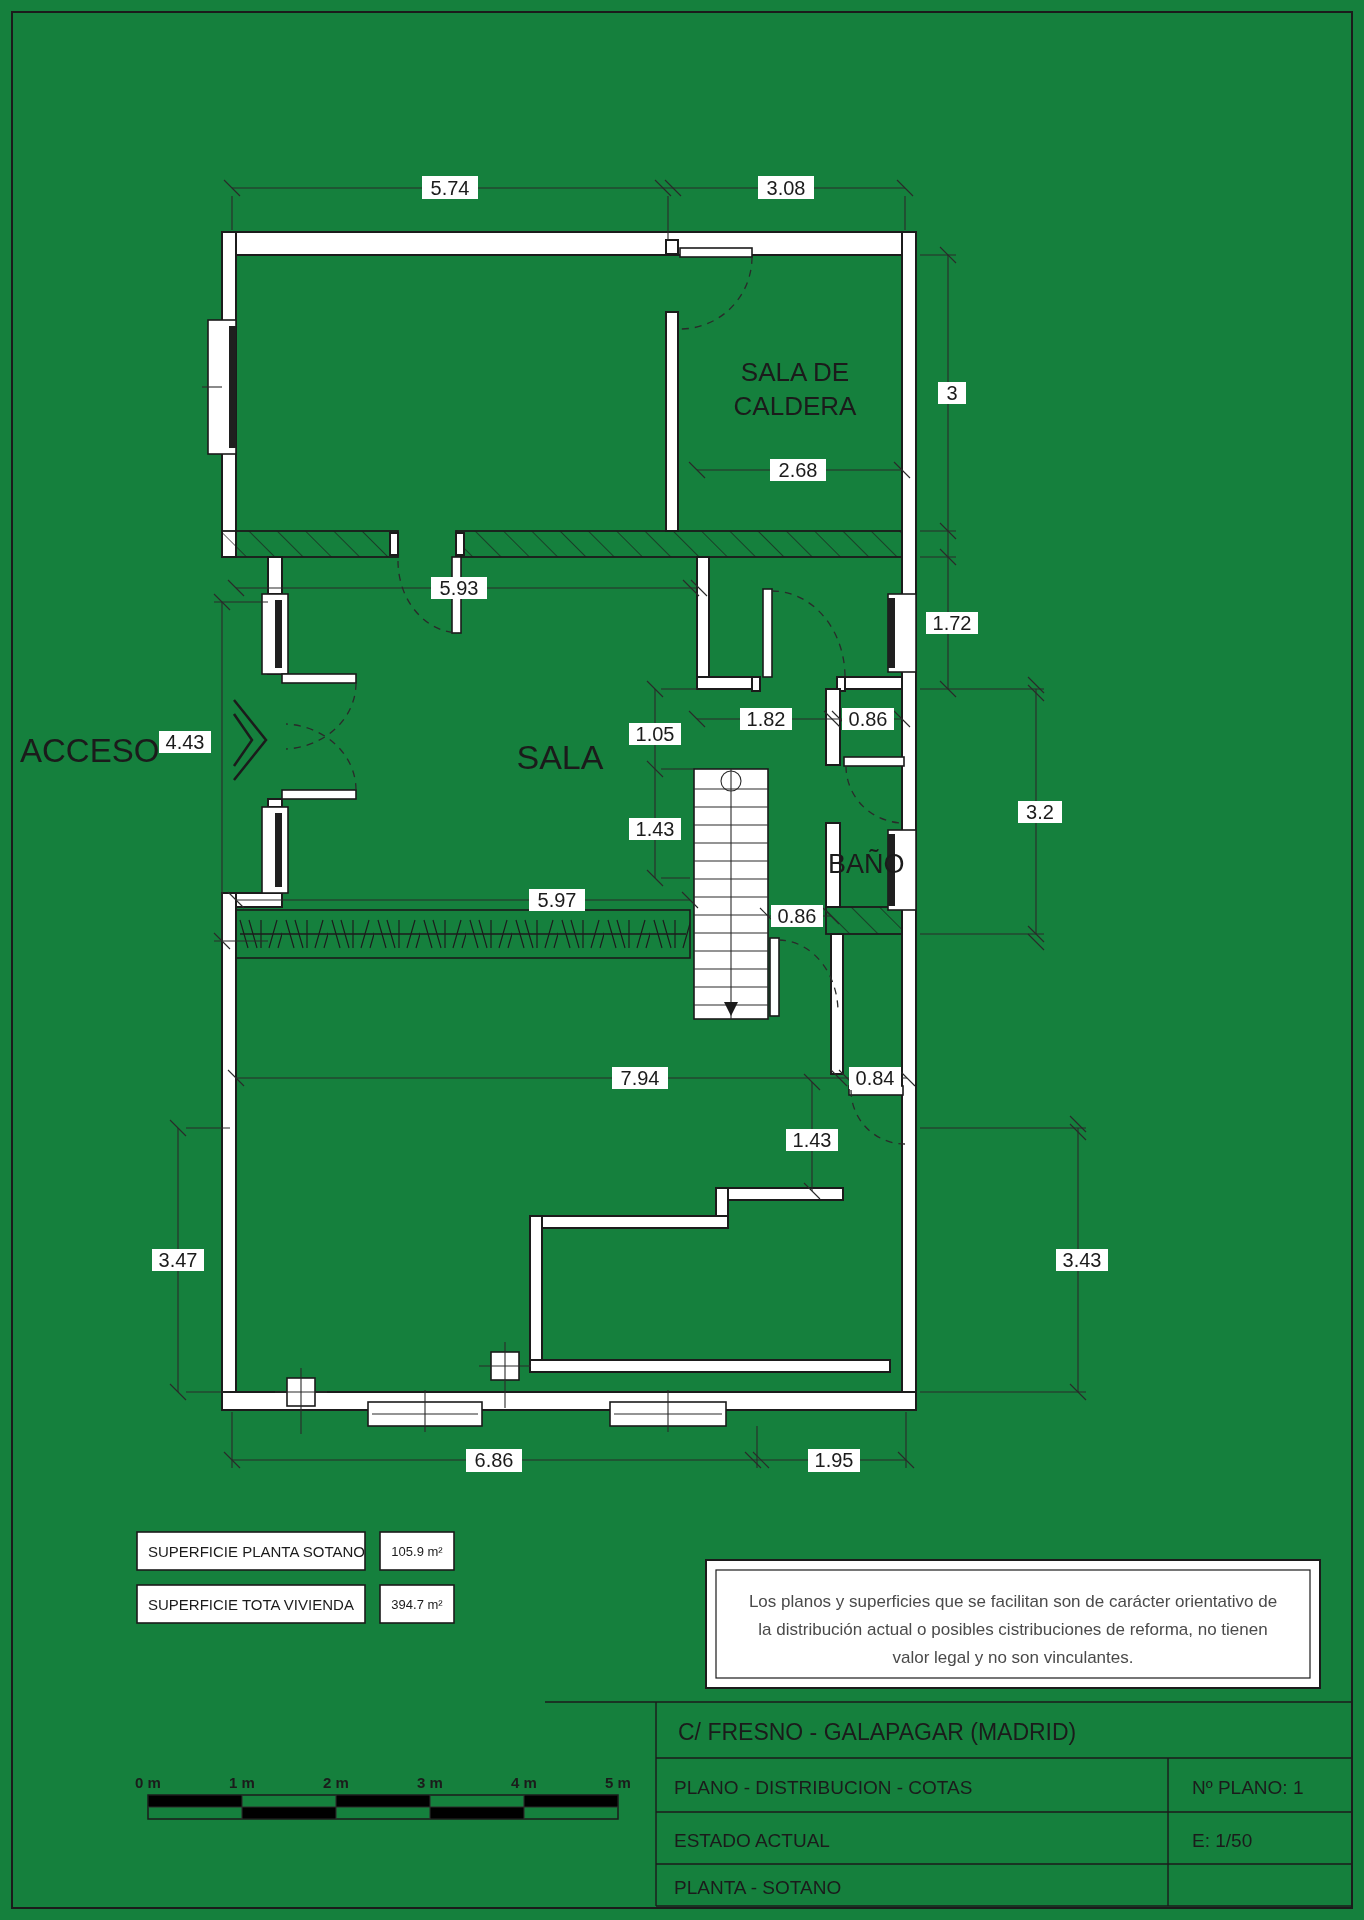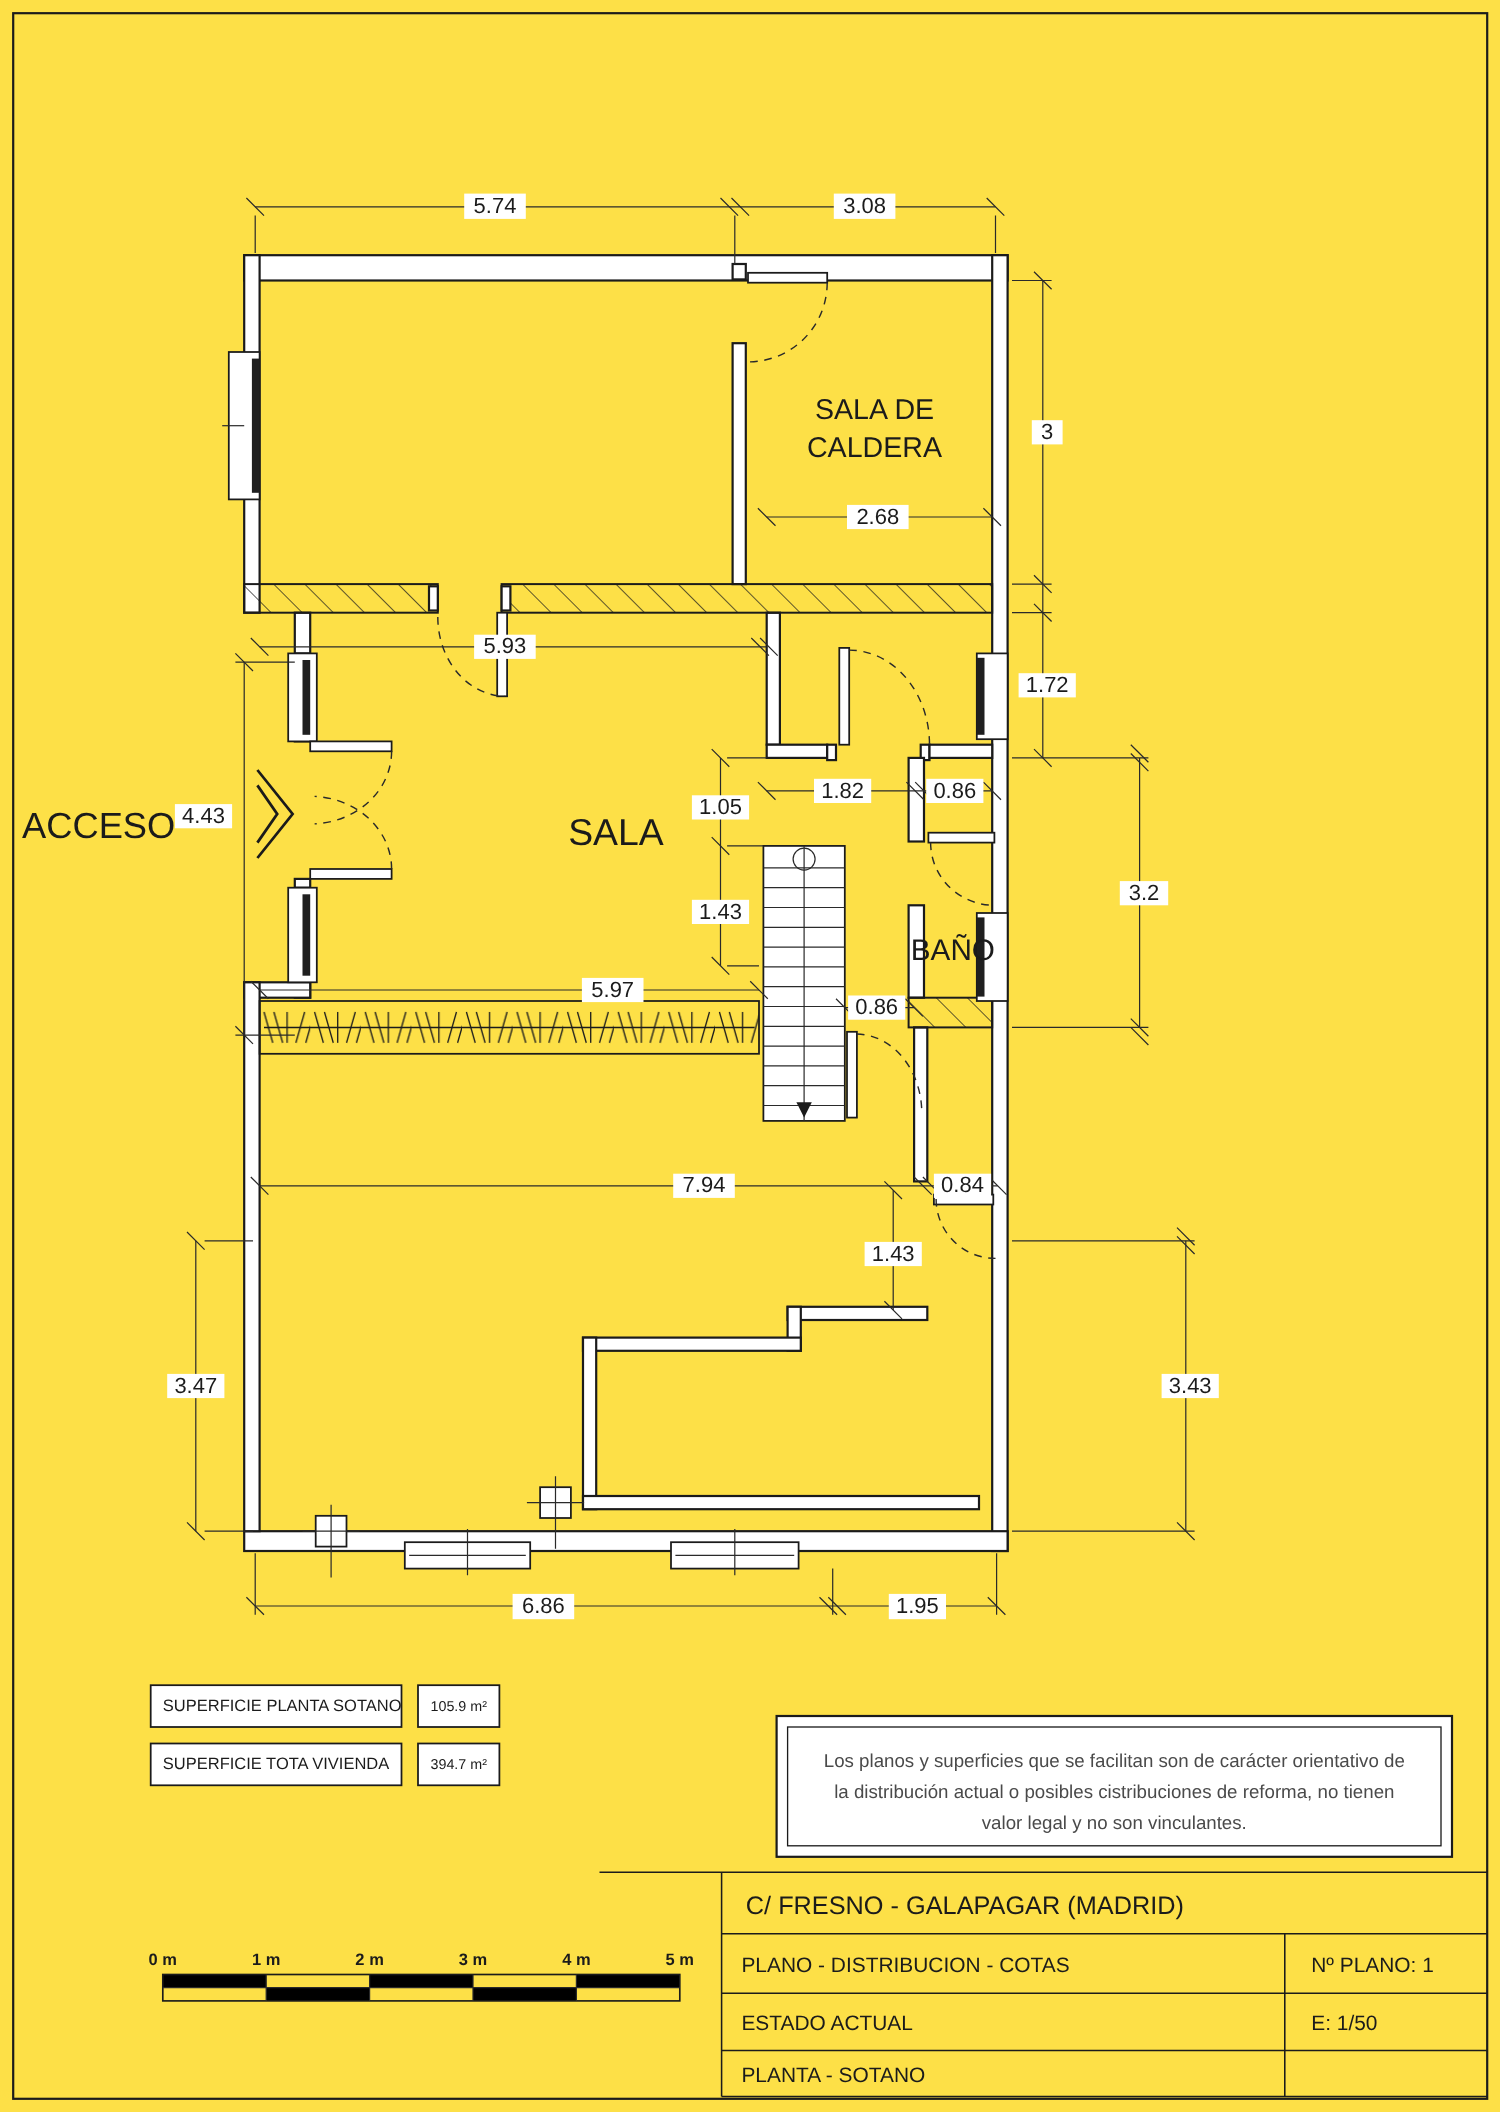--- a/index.html
+++ b/index.html
@@ -1,16 +1,16 @@
 <!DOCTYPE html>
 <html><head>
 <meta charset="utf-8">
 <style>
   html,body{margin:0;padding:0;background:#fff;}
-  .sheet{position:relative;width:1364px;height:1920px;background:#fde047;}
+  .sheet{position:relative;width:1364px;height:1920px;background:#15803d;}
   svg{display:block;}
   .w{fill:#ffffff;stroke:#1b1b1b;stroke-width:2;}
   .wth{fill:#ffffff;stroke:#1b1b1b;stroke-width:1.6;}
   .bar{fill:#1f1f1f;stroke:none;}
   .ln{stroke:#1b1b1b;stroke-width:1.4;fill:none;}
   .thin{stroke:#2a2a2a;stroke-width:1.1;fill:none;}
   .dim{stroke:#2a2a2a;stroke-width:1.1;fill:none;}
   .dsh{stroke:#2a2a2a;stroke-width:1.3;fill:none;stroke-dasharray:7 6;}
   .hatchrect{fill:url(#hatch);stroke:#1b1b1b;stroke-width:1.8;}
   .ramprect{fill:url(#ramp);stroke:#1b1b1b;stroke-width:1.6;}

